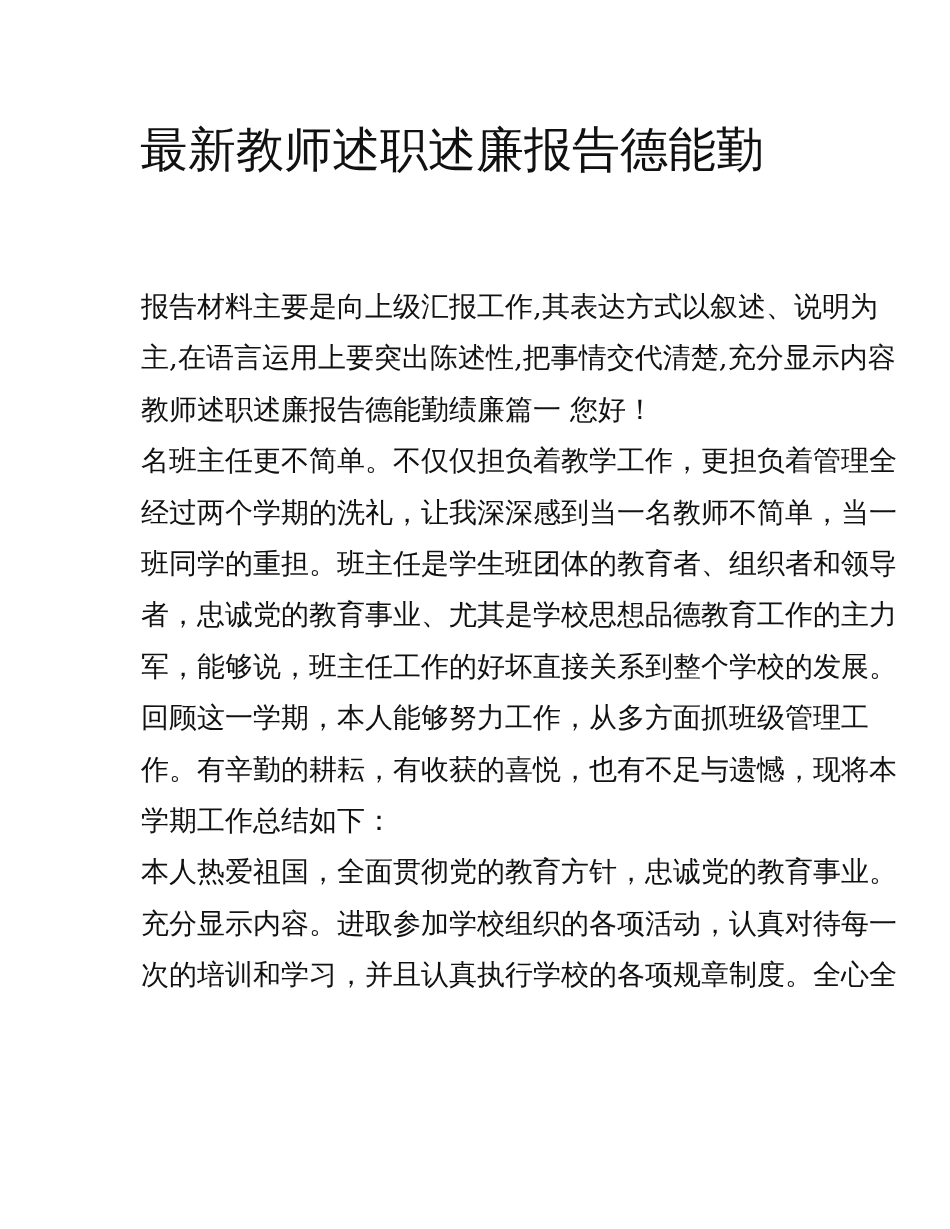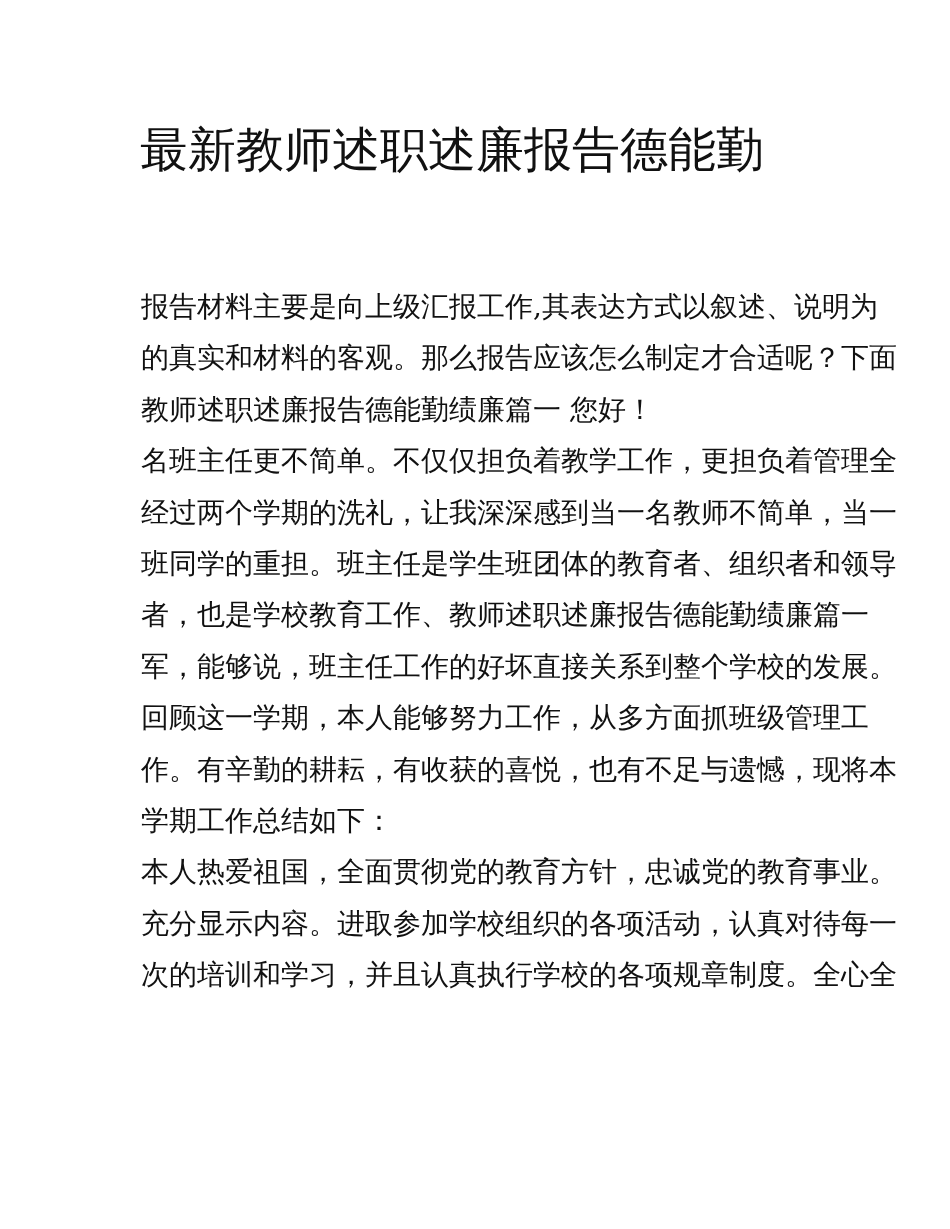--- a/index.html
+++ b/index.html
@@ -58,26 +58,26 @@
 </head>
 <body>
 
 <div class="page">
   <h1 class="title">
     <span class="line">最新教师述职述廉报告德能勤</span>
   </h1>
 
   <div class="body-text">
     <span class="line">报告材料主要是向上级汇报工作,其表达方式以叙述、说明为</span>
-    <span class="line">的真实和材料的客观。那么报告应该怎么制定才合适呢？下面</span>
+    <span class="line">主,在语言运用上要突出陈述性,把事情交代清楚,充分显示内容</span>
     <span class="line">教师述职述廉报告德能勤绩廉篇一 您好！</span>
     <span class="line">名班主任更不简单。不仅仅担负着教学工作，更担负着管理全</span>
     <span class="line">经过两个学期的洗礼，让我深深感到当一名教师不简单，当一</span>
     <span class="line">班同学的重担。班主任是学生班团体的教育者、组织者和领导</span>
-    <span class="line">者，也是学校教育工作、教师述职述廉报告德能勤绩廉篇一</span>
+    <span class="line">者，忠诚党的教育事业、尤其是学校思想品德教育工作的主力</span>
     <span class="line">军，能够说，班主任工作的好坏直接关系到整个学校的发展。</span>
     <span class="line">回顾这一学期，本人能够努力工作，从多方面抓班级管理工</span>
     <span class="line">作。有辛勤的耕耘，有收获的喜悦，也有不足与遗憾，现将本</span>
     <span class="line">学期工作总结如下：</span>
     <span class="line">本人热爱祖国，全面贯彻党的教育方针，忠诚党的教育事业。</span>
     <span class="line">充分显示内容。进取参加学校组织的各项活动，认真对待每一</span>
     <span class="line">次的培训和学习，并且认真执行学校的各项规章制度。全心全</span>
   </div>
 </div>
 

